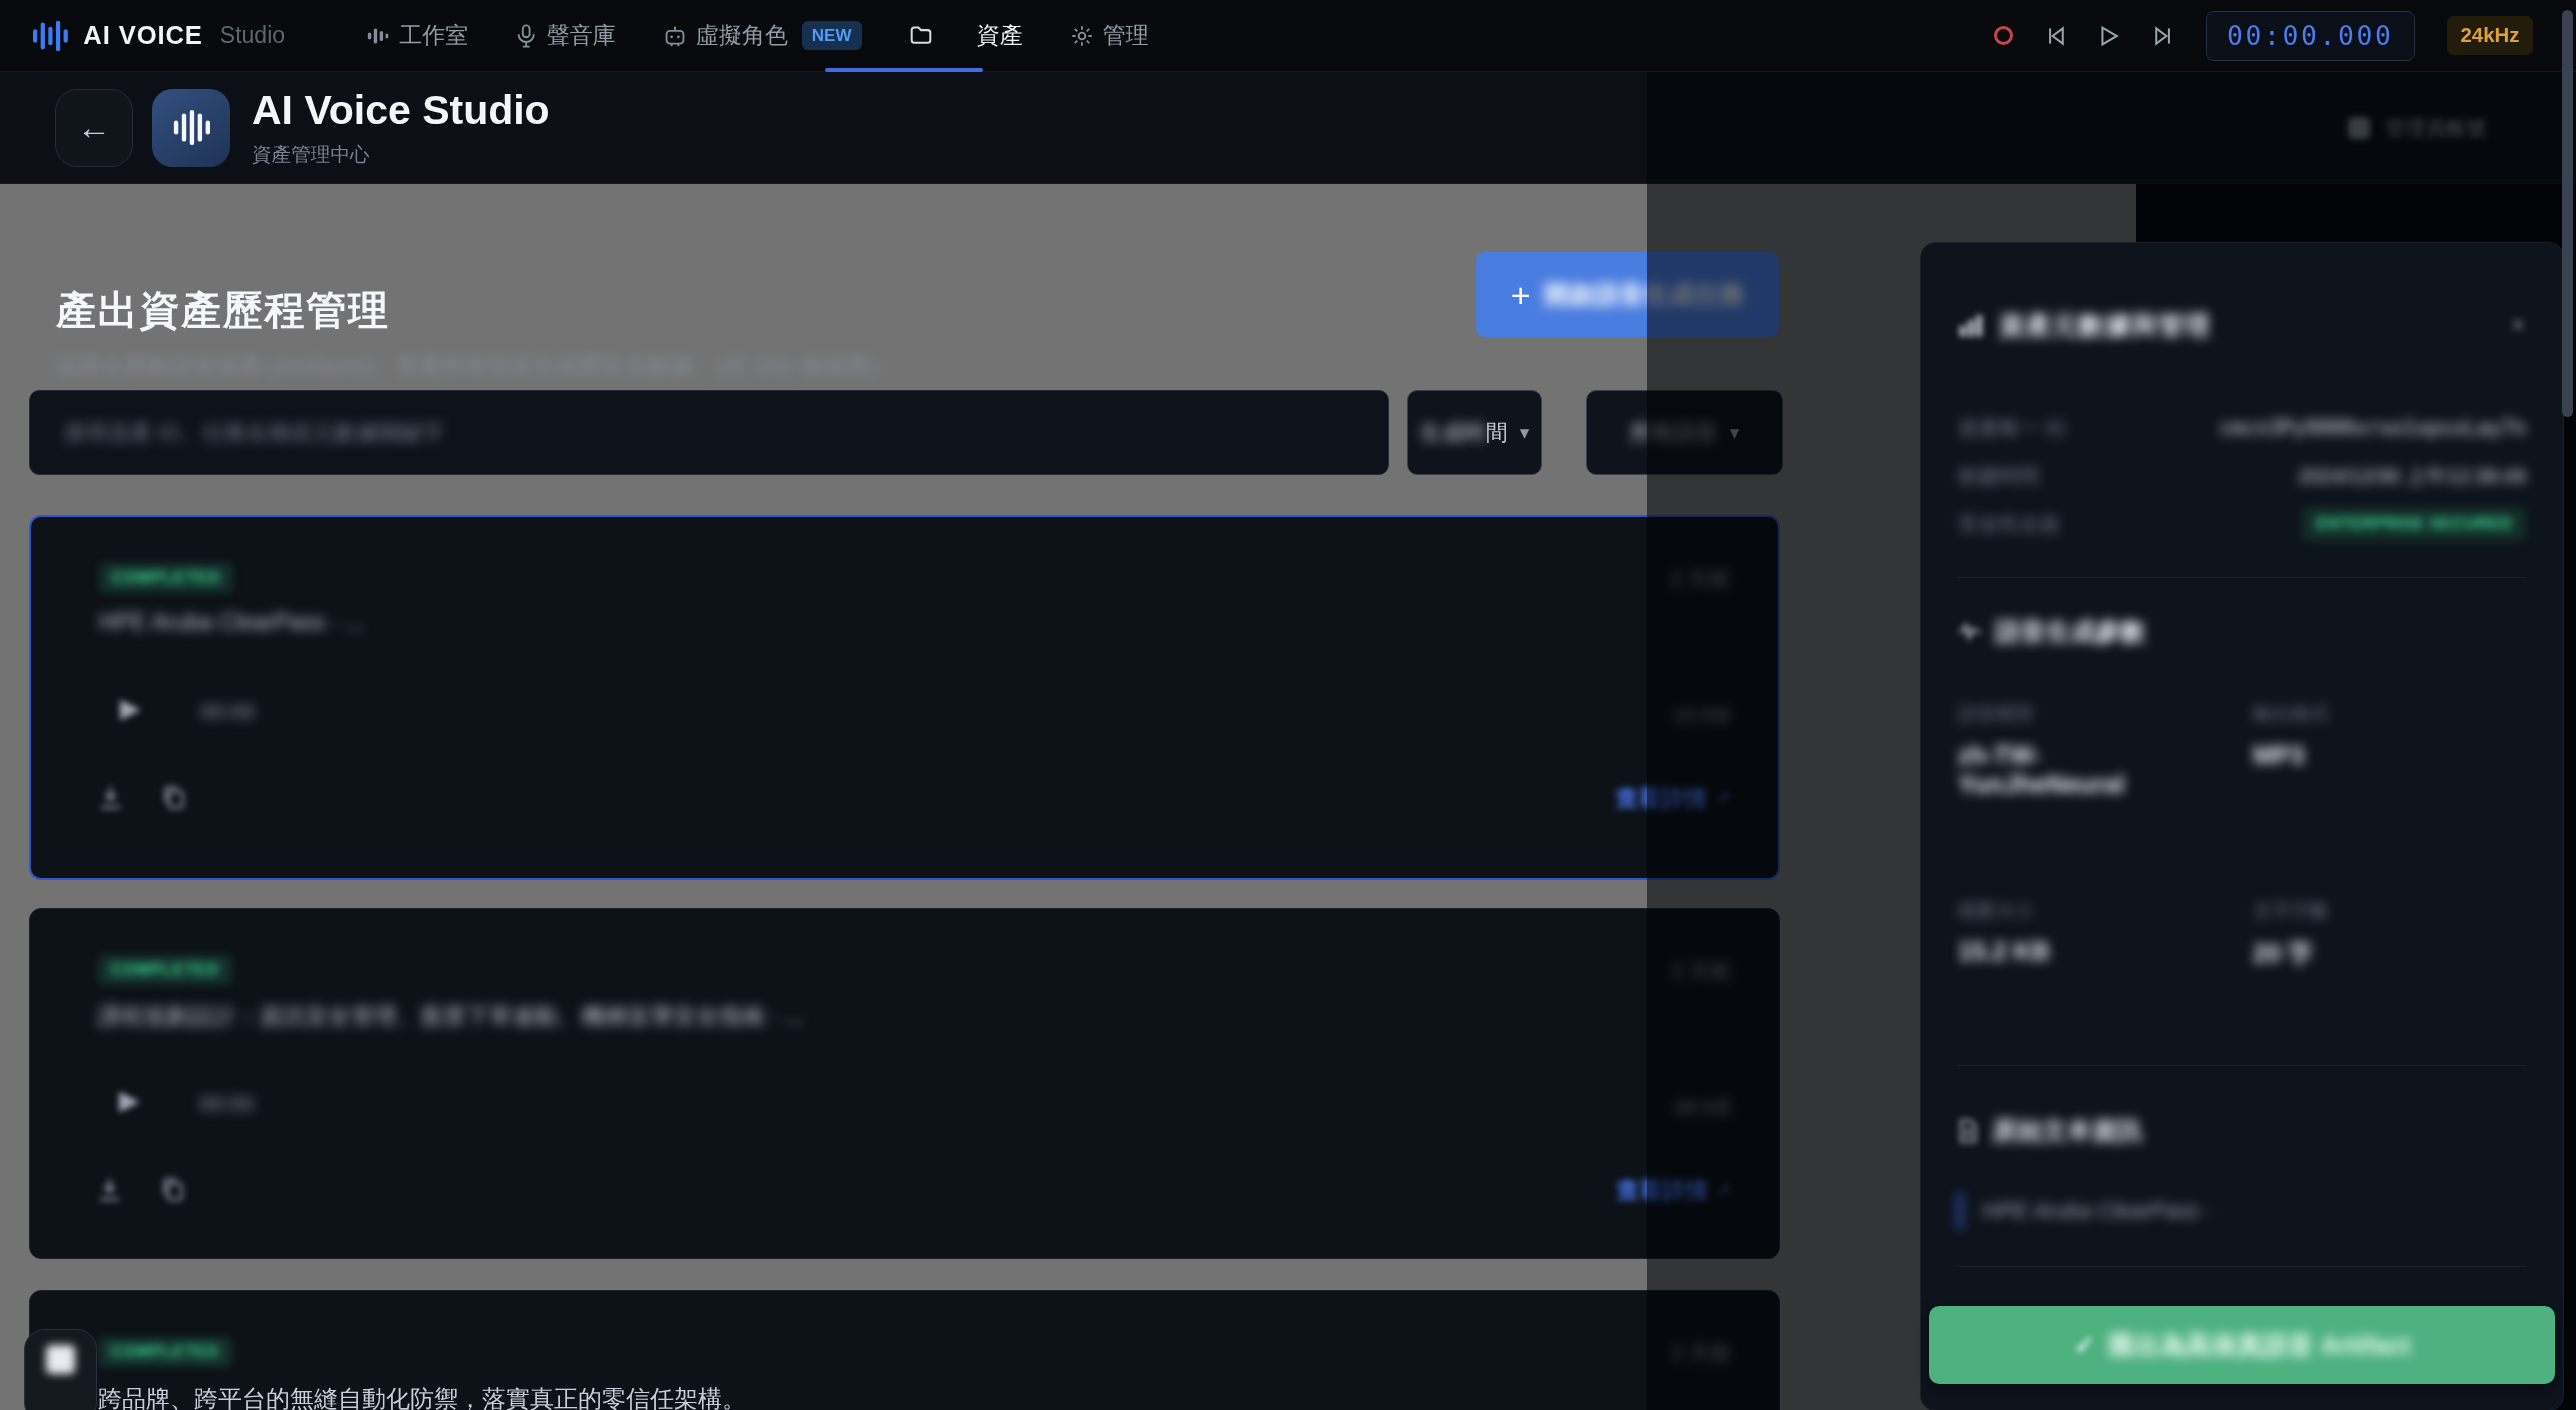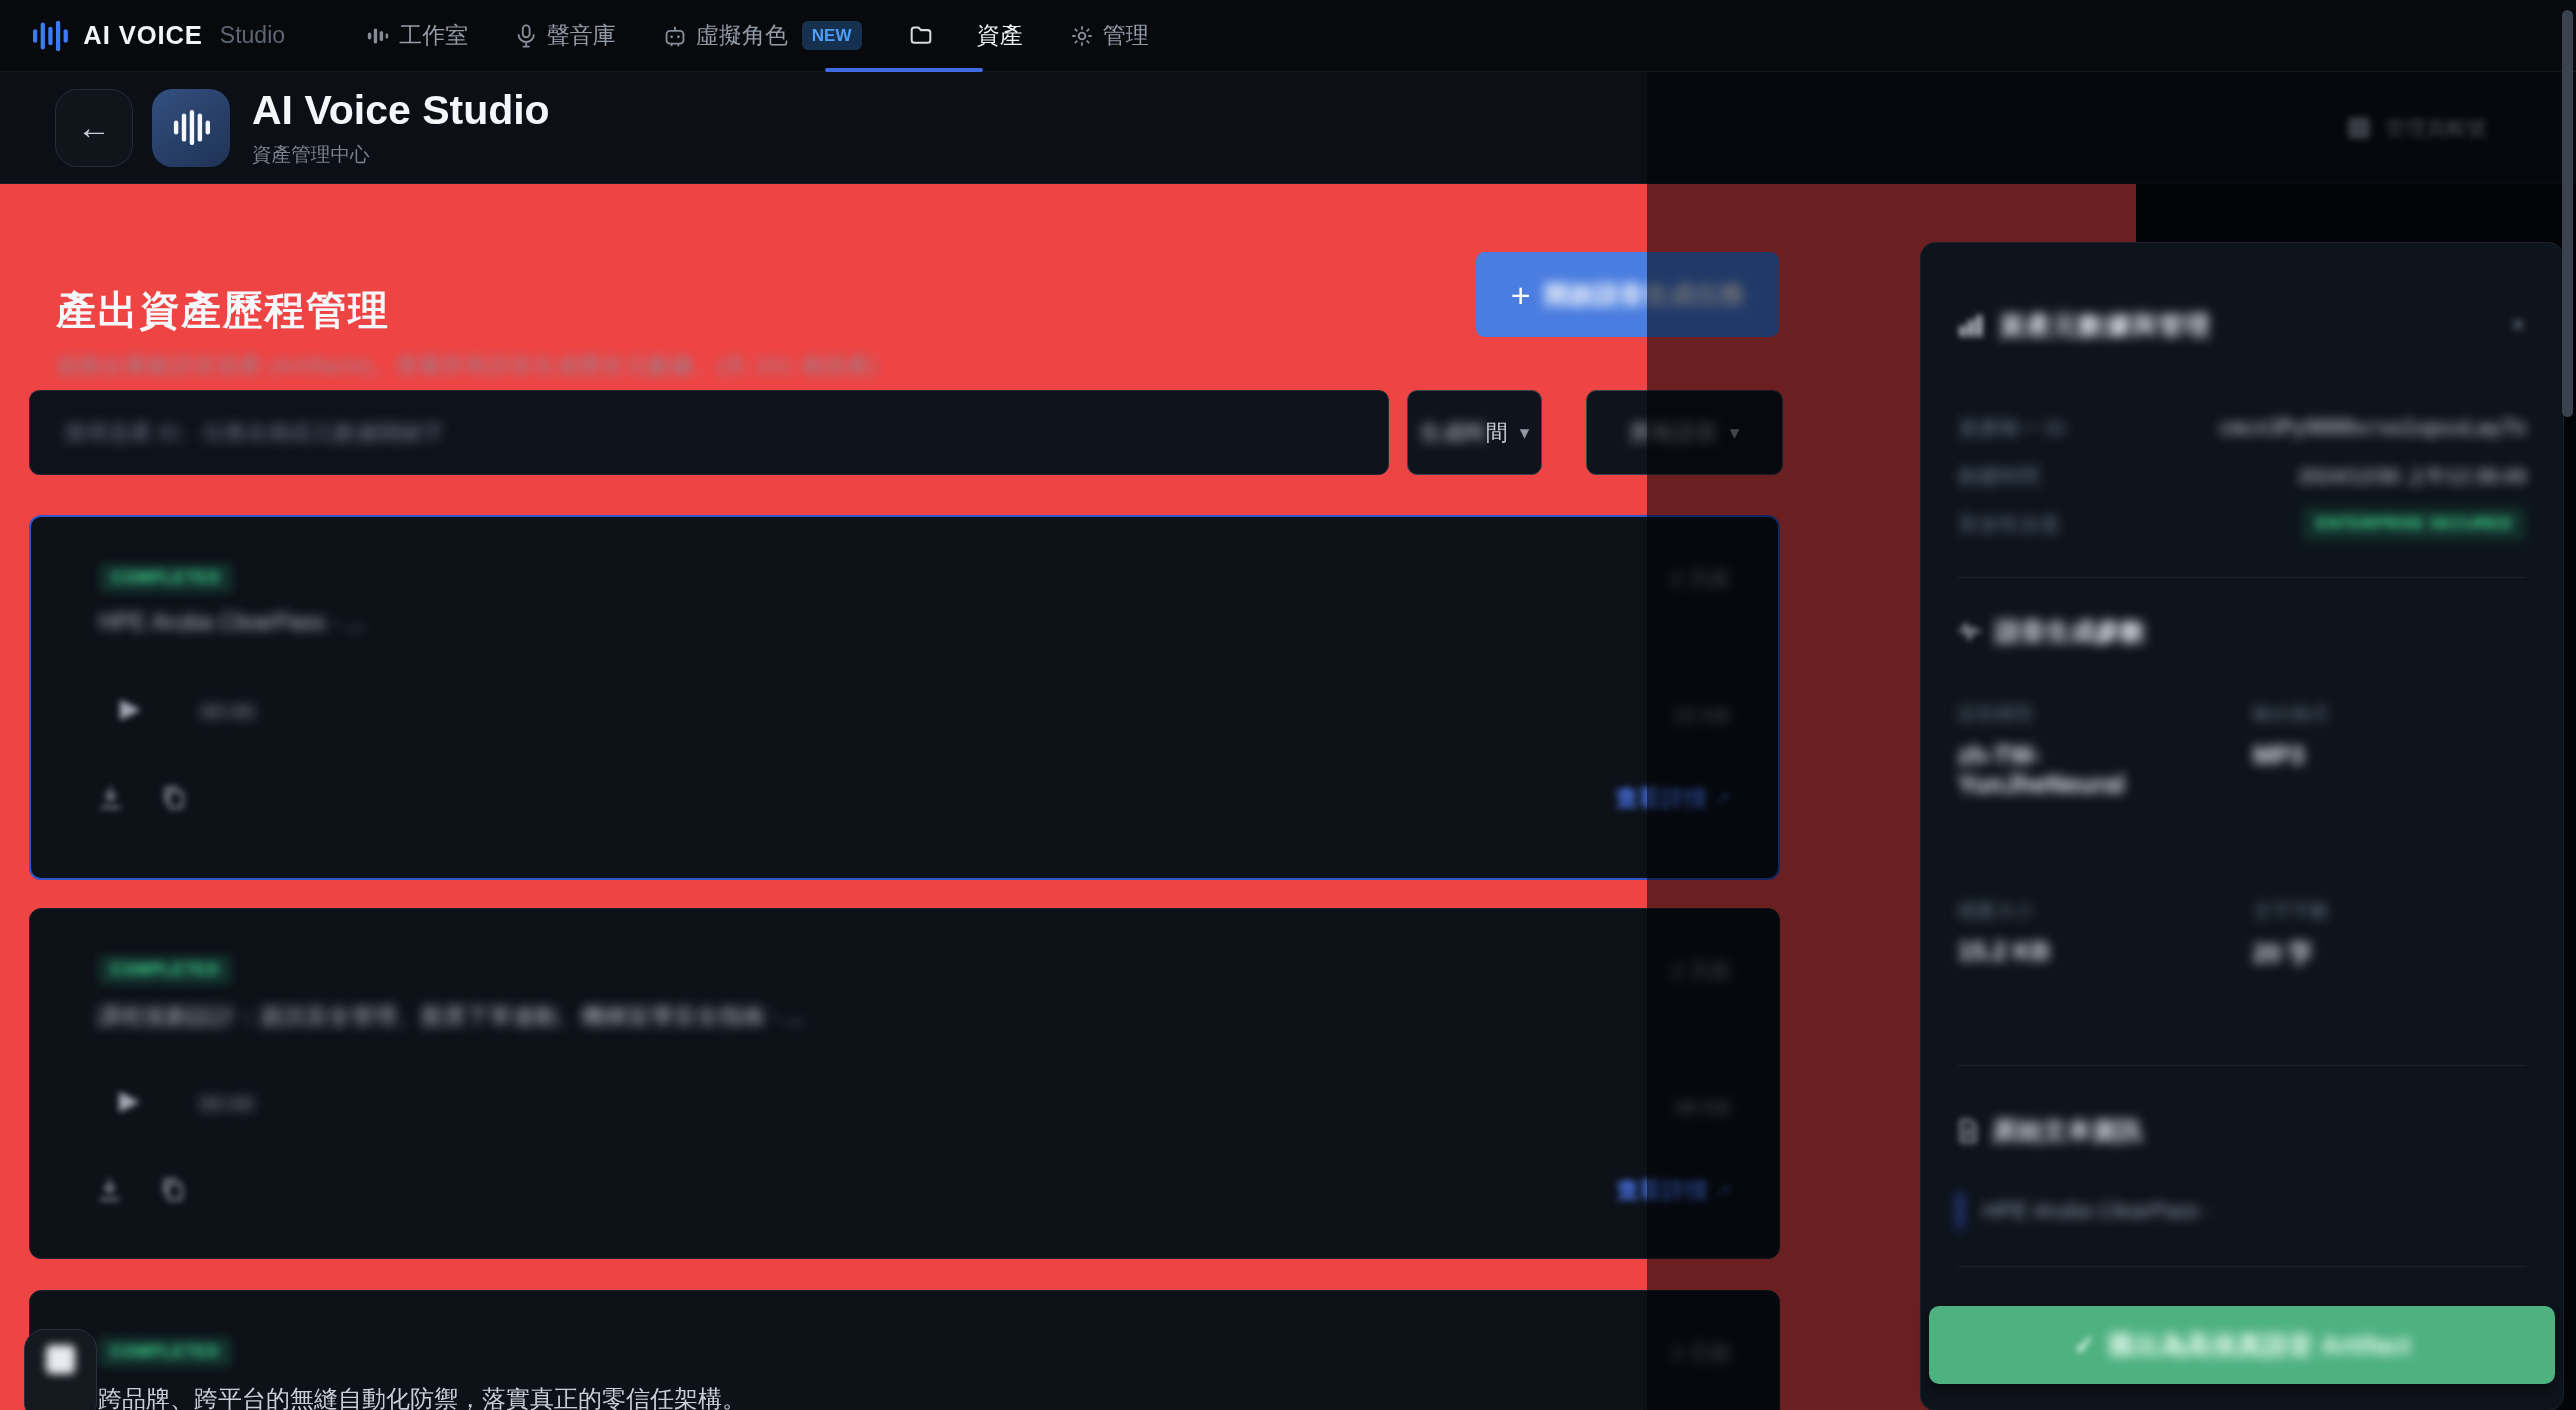--- a/index.html
+++ b/index.html
@@ -42,21 +42,21 @@
   .app-title { color:#f4f6f9; font-size:41px; font-weight:700; }
   .app-subtitle { color:#79828f; font-size:19.6px; margin-top:6.8px; }
   .h2-nav { display:flex; align-items:center; gap:48px; margin-left:39px; }
   .h2-link { color:#b6bdc8; font-size:25px; cursor:pointer; }
   .h2-link.active { color:#5c8dff; text-decoration:underline; text-underline-offset:8.5px; text-decoration-thickness:2.6px; }
   .account-chip { margin-left:auto; margin-right:34px; display:flex; align-items:center; gap:15.3px; }
   .account-ico { width:22px; height:22px; border-radius:5.1px; background:#7d8692; }
   .account-txt { color:#9aa2ad; font-size:20.4px; }
 
   
-  .content { position:absolute; top:184px; left:0; width:2136px; height:1227px; background:#ef4444; z-index:1; }
+  .content { position:absolute; top:184px; left:0; width:2136px; height:1227px; background:#737373; z-index:1; }
   .page-title { position:absolute; left:56px; top:99px; color:#f5f7fa; font-size:40px; font-weight:700; letter-spacing:1.7px; }
   .page-subtitle { position:absolute; left:56px; top:167px; color:#848d9b; font-size:22px; letter-spacing:0.9px; }
   .create-btn { position:absolute; left:1476px; top:68px; width:303px; height:85px; background:#4a7de0; border:none;
     border-radius:8.5px; color:#fff; display:flex; align-items:center; justify-content:center; gap:13.6px; cursor:pointer; }
   .create-plus { font-size:34px; font-weight:400; line-height:1; }
   .create-label { font-size:25px; font-weight:600; }
   .search-box { position:absolute; left:29px; top:206px; width:1360px; height:85px; background:#0e131b;
     border:0.9px solid #232a35; border-radius:10.2px; display:flex; align-items:center; padding:0 34px; cursor:text; }
   .search-ph { color:#6d7684; font-size:22px; }
   .filter-btn { position:absolute; top:206px; height:85px; background:#0f141c; border:0.9px solid #39414e;
@@ -188,20 +188,44 @@
           <svg width="22" height="22" viewBox="0 0 26 26" fill="none" stroke="currentColor" stroke-width="2.2">
             <circle cx="13" cy="13" r="4"></circle>
             <path d="M13 1.5v4M13 20.5v4M1.5 13h4M20.5 13h4M4.5 4.5l3 3M18.5 18.5l3 3M21.5 4.5l-3 3M7.5 18.5l-3 3"></path>
           </svg>
         </span>
         <span>管理</span>
       </div>
     </nav>
     <div class="tab-underline"></div>
 
+    <div class="transport">
+      <button class="t-btn">
+          <span class="record-ring"></span>
+        </button>
+      <button class="t-btn">
+        <svg width="22" height="22" viewBox="0 0 26 26" fill="none" stroke="currentColor" stroke-width="2.4">
+          <path d="M6 4v18"></path>
+            <path d="M21 4 9 13l12 9V4z" fill="none"></path>
+        </svg>
+      </button>
+      <button class="t-btn">
+        <svg width="20.4" height="22" viewBox="0 0 24 26" fill="none" stroke="currentColor" stroke-width="2.4">
+          <path d="M4 3l17 10L4 23V3z"></path>
+        </svg>
+      </button>
+      <button class="t-btn">
+        <svg width="22" height="22" viewBox="0 0 26 26" fill="none" stroke="currentColor" stroke-width="2.4">
+          <path d="M20 4v18"></path>
+            <path d="M5 4l12 9-12 9V4z"></path>
+        </svg>
+      </button>
+      <span class="timer">00:00.000</span>
+      <span class="rate-badge">24kHz</span>
+    </div>
   </header>
 
   <div class="header2">
     <button class="back-btn">
         <span>←</span>
       </button>
     <div class="app-icon">
       <svg width="37" height="37" viewBox="0 0 42 40" fill="#f4f7fb">
         <rect x="1" y="12" width="5" height="16" rx="2.5"></rect>
         <rect x="10" y="4" width="5" height="32" rx="2.5"></rect>

